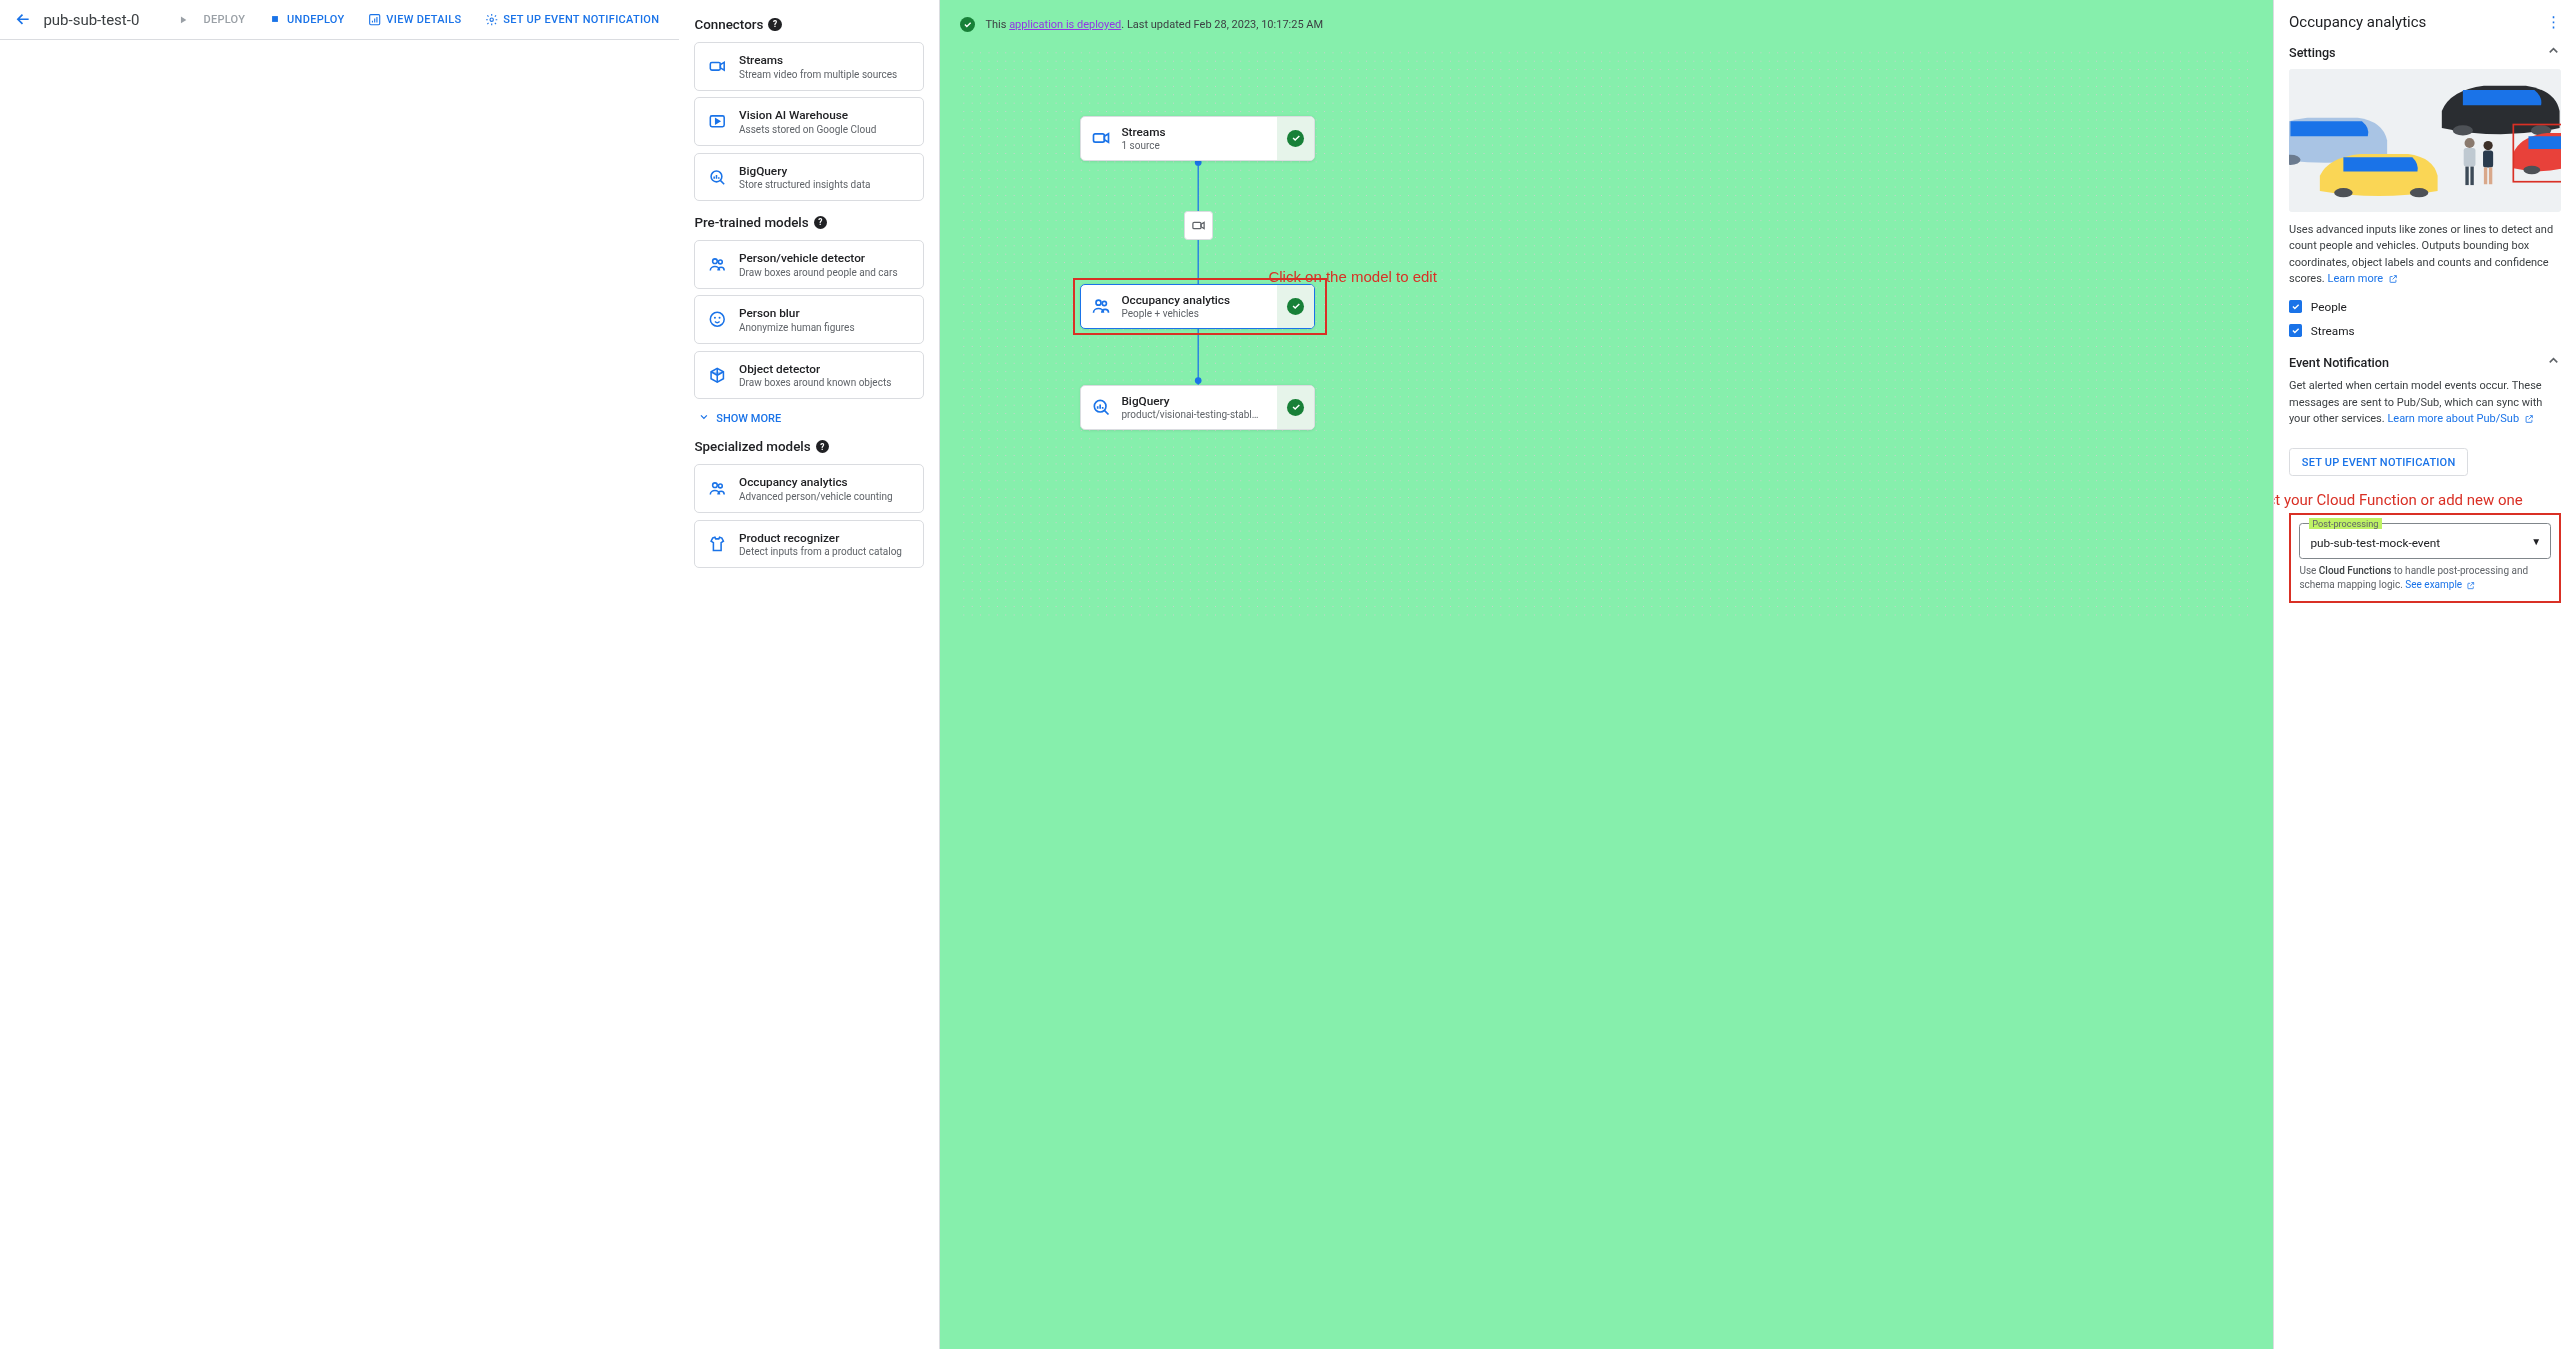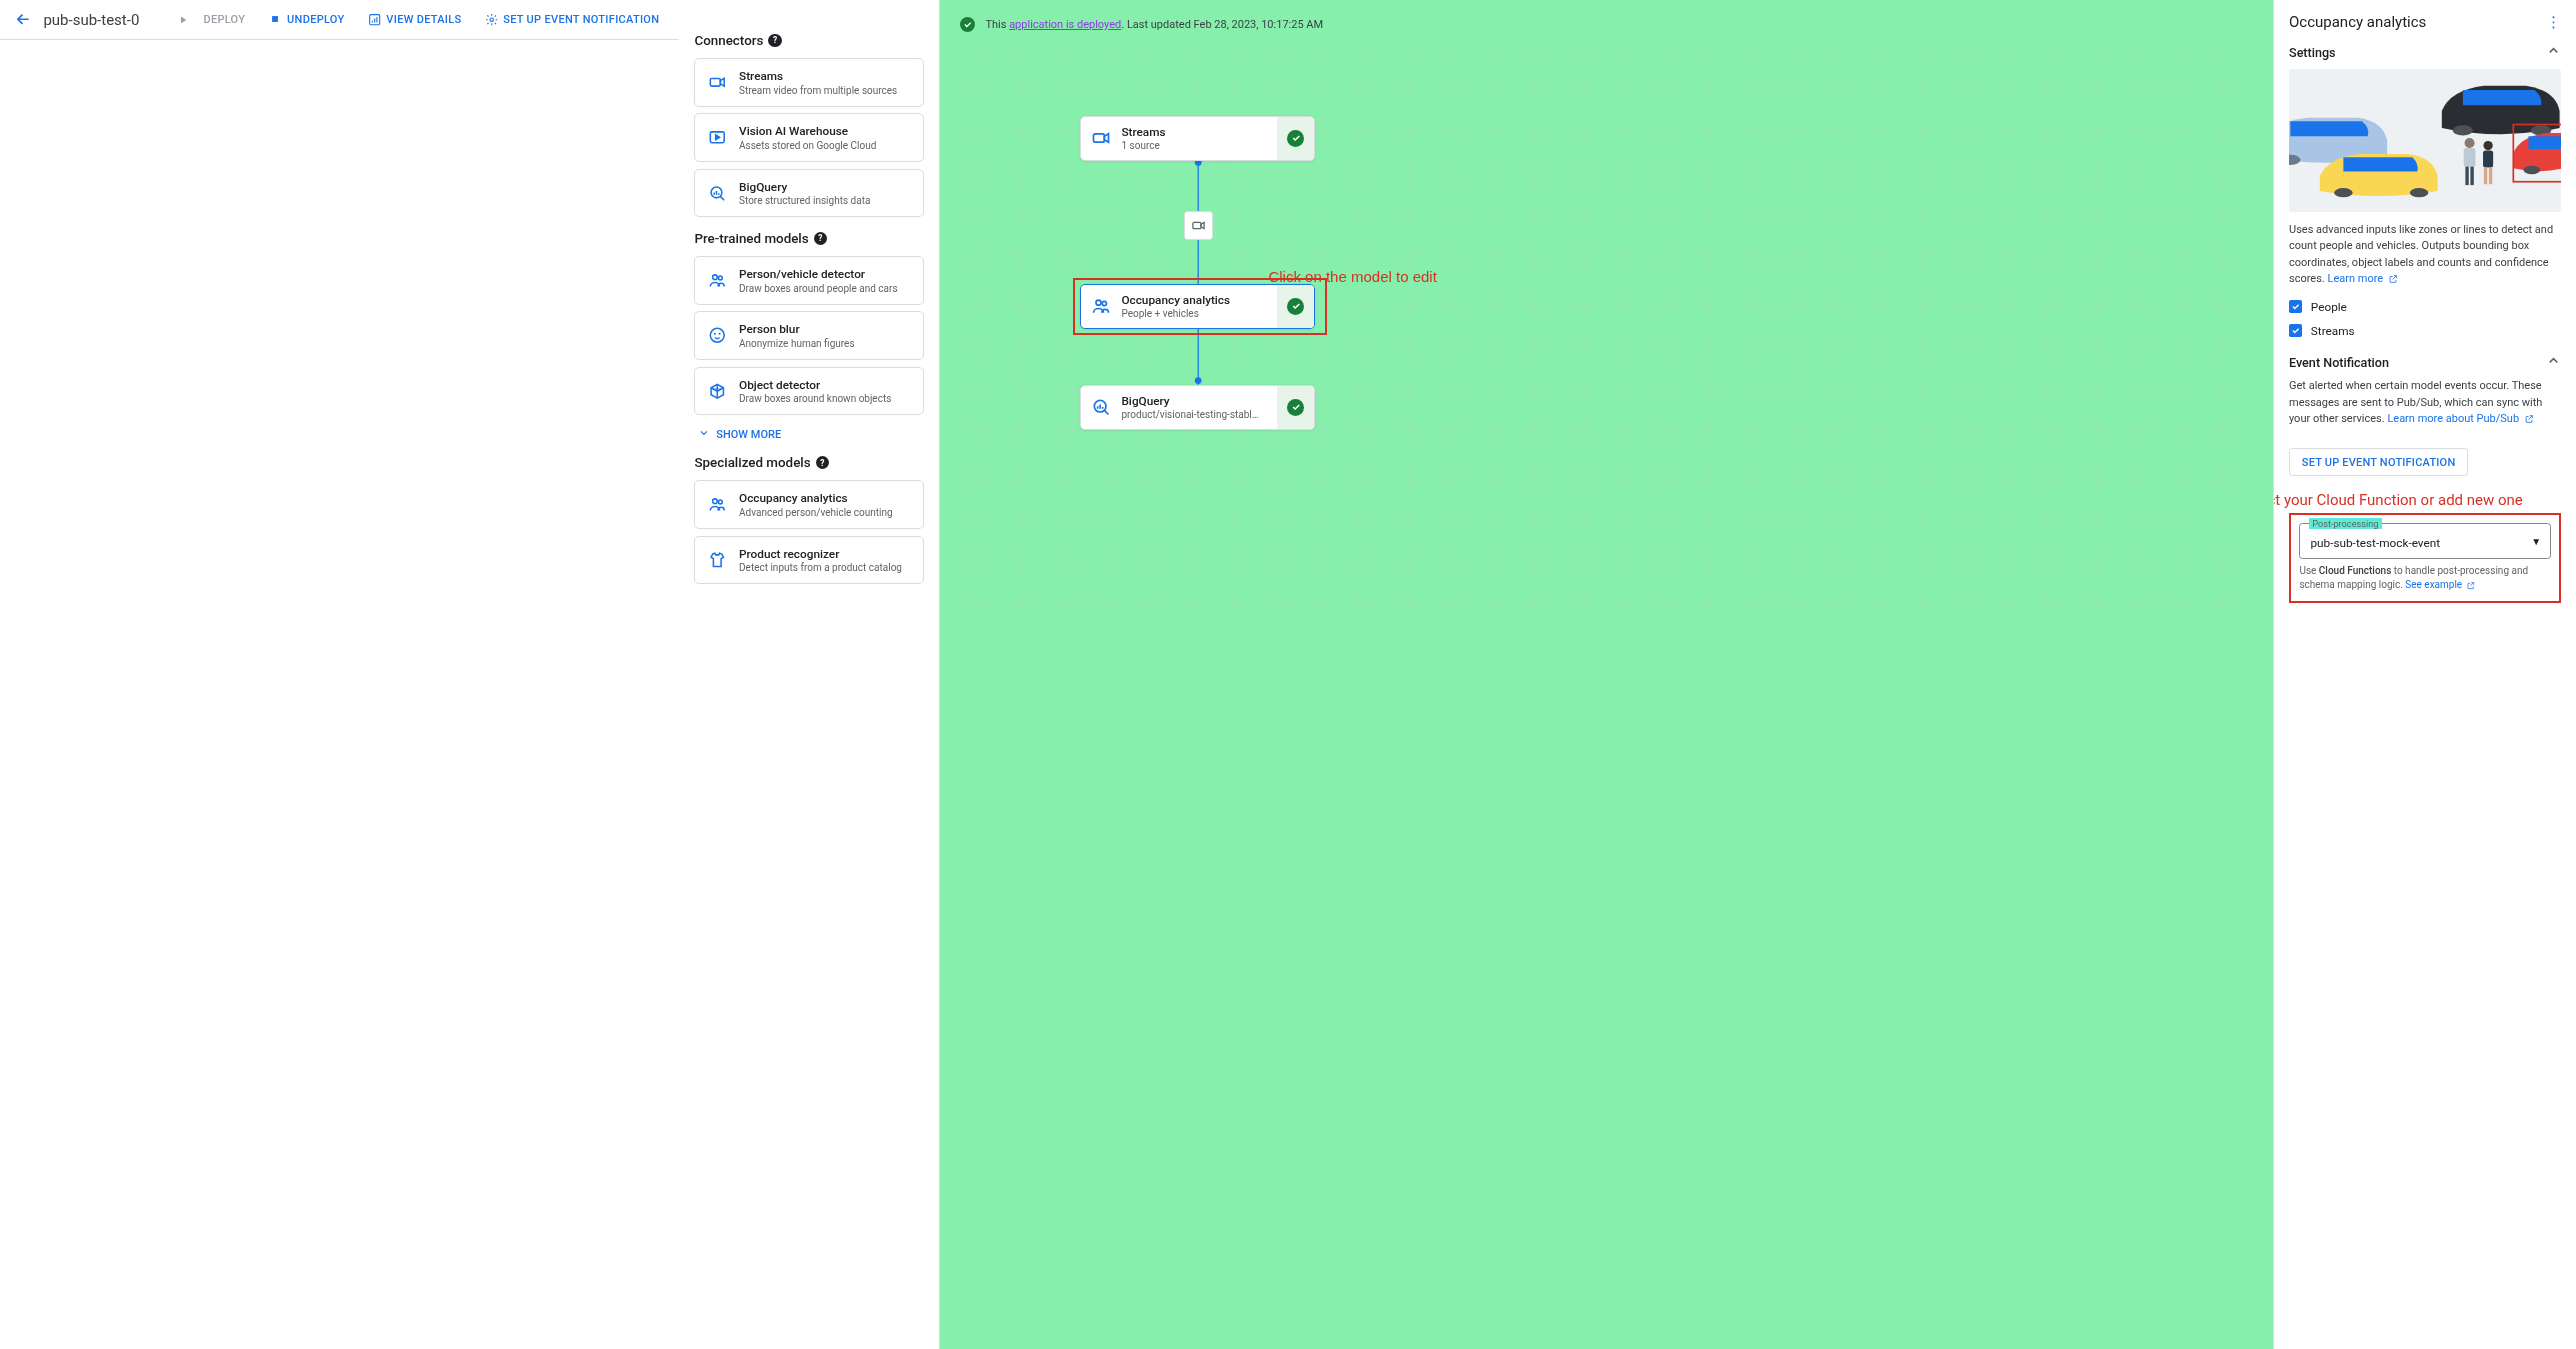--- a/index.html
+++ b/index.html
@@ -16,21 +16,21 @@
 .icon { width: 13.4px; height: 13.4px; display: inline-flex; align-items: center; justify-content: center; }
 
 
 .body { display: flex; flex: 1; min-height: 0; }
 
 
 .sidebar { width: 261px; padding: 17px 15px; border-right: 0.8px solid #dadce0; overflow-y: auto; position: relative; }
 .sidebar::-webkit-scrollbar { width: 6.7px; }
 .sidebar::-webkit-scrollbar-thumb { background: #bdc1c6; border-radius: 3.4px; }
 .section-header { display: flex; align-items: center; gap: 5px; font-size: 13.4px; font-weight: 500; color: #202124; margin: 13.4px 0 10px; }
-.section-header:first-child { margin-top: 16px; }
+.section-header:first-child { margin-top: 0; }
 .help-circle { width: 13.4px; height: 13.4px; border-radius: 50%; background: #202124; color: #fff; display: flex; align-items: center; justify-content: center; font-size: 8.4px; font-weight: bold; }
 .card-list { display: flex; flex-direction: column; gap: 6.7px; }
 .card { display: flex; align-items: center; gap: 11.8px; padding: 10px 11.8px; border: 0.8px solid #dadce0; border-radius: 5px; cursor: pointer; background: #fff; }
 .card-icon { width: 20px; height: 20px; display: flex; align-items: center; justify-content: center; flex-shrink: 0; }
 .card-text { flex: 1; min-width: 0; }
 .card-title { font-size: 11.8px; font-weight: 500; color: #202124; }
 .card-sub { font-size: 10px; color: #5f6368; margin-top: 1.7px; white-space: nowrap; overflow: hidden; text-overflow: ellipsis; }
 .show-more { display: flex; align-items: center; gap: 6.7px; color: #1a73e8; font-size: 11px; font-weight: 500; margin: 11.8px 3.4px; cursor: pointer; }
 
 
@@ -67,21 +67,21 @@
 .panel-section-hdr { display: flex; align-items: center; justify-content: space-between; font-size: 12.6px; font-weight: 500; margin: 8.4px 0 6.7px; cursor: pointer; }
 .expand-icon { font-size: 15px; color: #5f6368; }
 .hero-img { width: 100%; height: 143px; border-radius: 3.4px; background: #f1f3f4; margin-bottom: 10px; position: relative; overflow: hidden; }
 .panel-desc { font-size: 11px; color: #3c4043; line-height: 1.5; margin-bottom: 11.8px; }
 .panel-desc a, .link { color: #1a73e8; text-decoration: none; }
 .link svg { vertical-align: -1.7px; margin-left: 1.7px; }
 .checkbox-row { display: flex; align-items: center; gap: 8.4px; font-size: 11.8px; margin: 10px 0; }
 .checkbox { width: 13.4px; height: 13.4px; background: #1a73e8; border-radius: 1.7px; display: flex; align-items: center; justify-content: center; color: #fff; }
 .outlined-btn { display: inline-flex; border: 0.8px solid #dadce0; border-radius: 3.4px; padding: 6.7px 11.8px; color: #1a73e8; font-size: 11px; font-weight: 500; cursor: pointer; margin-top: 8.4px; letter-spacing: 0.2px; }
 .select-wrap { position: relative; border: 0.8px solid #80868b; border-radius: 3.4px; padding: 11.8px 10px 8.4px; margin-top: 15px; }
-.select-label { position: absolute; top: -6.7px; left: 8.4px; background: #5eead4; padding: 0 3.4px; font-size: 9.2px; color: #5f6368; }
+.select-label { position: absolute; top: -6.7px; left: 8.4px; background: #bef264; padding: 0 3.4px; font-size: 9.2px; color: #5f6368; }
 .select-value { font-size: 11.8px; color: #202124; }
 .select-arrow { position: absolute; right: 8.4px; top: 50%; transform: translateY(-50%); font-size: 10px; }
 .helper-text { font-size: 10px; color: #5f6368; margin-top: 5px; line-height: 1.4; }
 .helper-text .strong { color: #3c4043; font-weight: 500; }
 .right-annotation { color: #d93025; font-size: 15px; margin-top: 15px; }
 .red-box-right { border: 2.5px solid #d93025; padding: 5px 8.4px 8.4px; margin-top: 3.4px; }
 </style>
 </head>
 <body>
 

